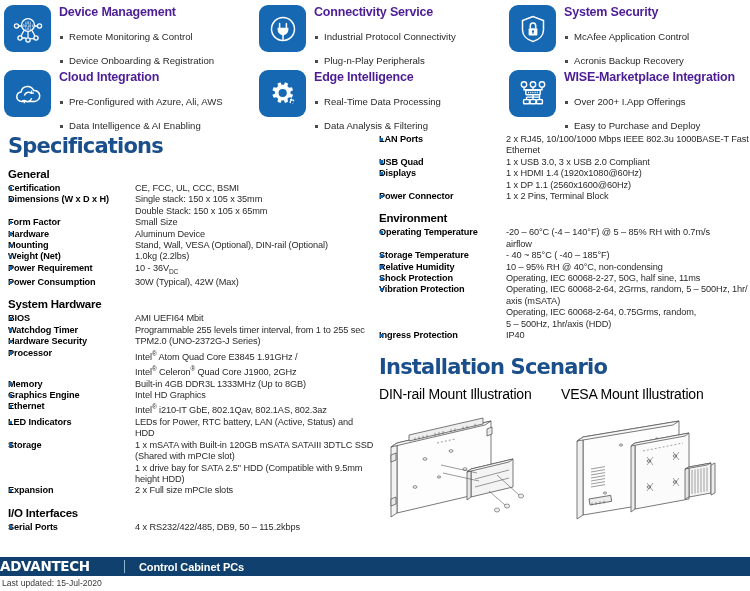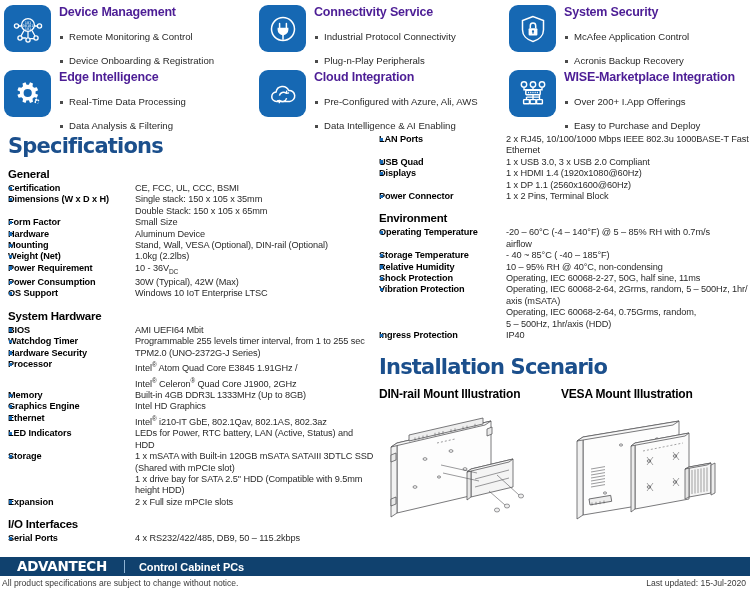--- a/index.html
+++ b/index.html
@@ -80,32 +80,32 @@
     padding-bottom:0.5px;letter-spacing:-0.1px;
   }
   td.v sub{font-size:6.6px;}
   td.v sup{font-size:6.4px;vertical-align:super;}
 
   
   .install{margin-top:13px;}
   .illus-row{display:flex;gap:10px;margin-top:3px;}
   .illus{width:172px;}
   .illus-title{
-    font-size:12px;font-weight:bold;color:#000;
+    font-size:14px;font-weight:normal;color:#000;
     margin-bottom:6px;line-height:13px;letter-spacing:-0.2px;
   }
   .illus svg{display:block;}
 
   
   .footer{position:absolute;left:0;bottom:0;width:750px;}
   .footbar{
     height:19px;background:#10416e;display:flex;align-items:center;
   }
   .logo{
-    width:124px;display:flex;align-items:center;justify-content:center;
+    width:124px;display:flex;align-items:center;justify-content:flex-start;
     height:27px;
   }
   .logo-txt{
     color:#fff;font-family:"DejaVu Sans", sans-serif;
     font-size:13.5px;font-weight:bold;letter-spacing:-0.3px;
     line-height:13px;
   }
   .logo-sep{width:1px;height:13px;background:#8fb4d4;}
   .footbar-title{
     color:#fff;font-size:11px;font-weight:bold;
@@ -182,54 +182,54 @@
         <div class="ftitle">System Security</div>
         <ul class="flist">
           <li>McAfee Application Control</li>
           <li>Acronis Backup Recovery</li>
         </ul>
       </div>
     </div>
 
     <div class="feature">
       <div class="ficon">
+        <svg width="32" height="32" viewBox="0 0 32 32" fill="none" stroke="#fff" stroke-width="1.5">
+          <path d="M9.4 23.4a4.7 4.7 0 0 1-.35-9.38 6.6 6.6 0 0 1 12.6-1.5 4.8 4.8 0 0 1 1.2 10.88z" stroke-linejoin="round"></path>
+          <path d="M12.4 17.6a4.3 4.3 0 0 1 6.9-2.4" stroke-width="1.4"></path>
+          <path d="M19.6 20.2a4.3 4.3 0 0 1-6.9 2.4" stroke-width="1.4"></path>
+          <path d="M19.7 12.6l-.3 2.8 2.7-.5M12.3 25.2l.3-2.8-2.7.5" stroke-width="1.3" stroke-linejoin="round"></path>
+        </svg>
+      </div>
+      <div class="ftext">
+        <div class="ftitle">Cloud Integration</div>
+        <ul class="flist">
+          <li>Pre-Configured with Azure, Ali, AWS</li>
+          <li>Data Intelligence &amp; AI Enabling</li>
+        </ul>
+      </div>
+    </div>
+
+    <div class="feature">
+      <div class="ficon">
         <svg width="32" height="32" viewBox="0 0 32 32">
           <g fill="#fff">
             <path d="M13.5 4.2l1.1 2.6a8.6 8.6 0 0 1 2.3 0l1.1-2.6 3 1.25-.55 2.8a8.6 8.6 0 0 1 1.6 1.6l2.8-.55 1.25 3-2.6 1.1a8.6 8.6 0 0 1 0 2.3l2.6 1.1-1.25 3-2.8-.55a8.6 8.6 0 0 1-1.6 1.6l.55 2.8-3 1.25-1.1-2.6a8.6 8.6 0 0 1-2.3 0l-1.1 2.6-3-1.25.55-2.8a8.6 8.6 0 0 1-1.6-1.6l-2.8.55-1.25-3 2.6-1.1a8.6 8.6 0 0 1 0-2.3l-2.6-1.1 1.25-3 2.8.55a8.6 8.6 0 0 1 1.6-1.6l-.55-2.8z"></path>
           </g>
           <circle cx="15.7" cy="15" r="4.1" fill="#1668b3"></circle>
           <g fill="#fff">
             <path d="M24.6 20.2l.62 1.3 1.42-.12.72 1.3-1 1.02.38 1.38-1.3.72-1.02-1-1.38.38-.72-1.3 1-1.02-.38-1.38z"></path>
           </g>
           <circle cx="25.3" cy="24.1" r="1.5" fill="#1668b3"></circle>
         </svg>
       </div>
       <div class="ftext">
         <div class="ftitle">Edge Intelligence</div>
         <ul class="flist">
           <li>Real-Time Data Processing</li>
           <li>Data Analysis &amp; Filtering</li>
-        </ul>
-      </div>
-    </div>
-
-    <div class="feature">
-      <div class="ficon">
-        <svg width="32" height="32" viewBox="0 0 32 32" fill="none" stroke="#fff" stroke-width="1.5">
-          <path d="M9.4 23.4a4.7 4.7 0 0 1-.35-9.38 6.6 6.6 0 0 1 12.6-1.5 4.8 4.8 0 0 1 1.2 10.88z" stroke-linejoin="round"></path>
-          <path d="M12.4 17.6a4.3 4.3 0 0 1 6.9-2.4" stroke-width="1.4"></path>
-          <path d="M19.6 20.2a4.3 4.3 0 0 1-6.9 2.4" stroke-width="1.4"></path>
-          <path d="M19.7 12.6l-.3 2.8 2.7-.5M12.3 25.2l.3-2.8-2.7.5" stroke-width="1.3" stroke-linejoin="round"></path>
-        </svg>
-      </div>
-      <div class="ftext">
-        <div class="ftitle">Cloud Integration</div>
-        <ul class="flist">
-          <li>Pre-Configured with Azure, Ali, AWS</li>
-          <li>Data Intelligence &amp; AI Enabling</li>
         </ul>
       </div>
     </div>
 
     <div class="feature">
       <div class="ficon">
         <svg width="32" height="32" viewBox="0 0 32 32" fill="none" stroke="#fff" stroke-width="1.4">
           <circle cx="7" cy="6.4" r="2.7"></circle>
             <circle cx="16" cy="6.4" r="2.7"></circle>
             <circle cx="25" cy="6.4" r="2.7"></circle>
@@ -285,24 +285,20 @@
                 <td class="v">1.0kg (2.2lbs)</td>
               </tr>
               <tr>
                 <td class="k">Power Requirement</td>
                 <td class="v">10 - 36V<sub>DC</sub></td>
               </tr>
               <tr>
                 <td class="k">Power Consumption</td>
                 <td class="v">30W (Typical), 42W (Max)</td>
               </tr>
-              <tr>
-                <td class="k">OS Support</td>
-                <td class="v">Windows 10 IoT Enterprise LTSC</td>
-              </tr>
             </tbody>
           </table>
           <div class="grpheading spaced">System Hardware</div>
           <table class="spec">
             <tbody>
               <tr>
                 <td class="k">BIOS</td>
                 <td class="v">AMI UEFI64 Mbit</td>
               </tr>
               <tr>
@@ -511,18 +507,17 @@
 
   <div class="footer">
     <div class="footbar">
       <div class="logo">
         <span class="logo-txt">ADVANTECH</span>
       </div>
       <div class="logo-sep"></div>
       <div class="footbar-title">Control Cabinet PCs</div>
     </div>
     <div class="footnote">
-      <span>All product specifications are subject to change without notice.</span>
       <span>Last updated: 15-Jul-2020</span>
     </div>
   </div>
 
 </div>
 
 </body></html>

